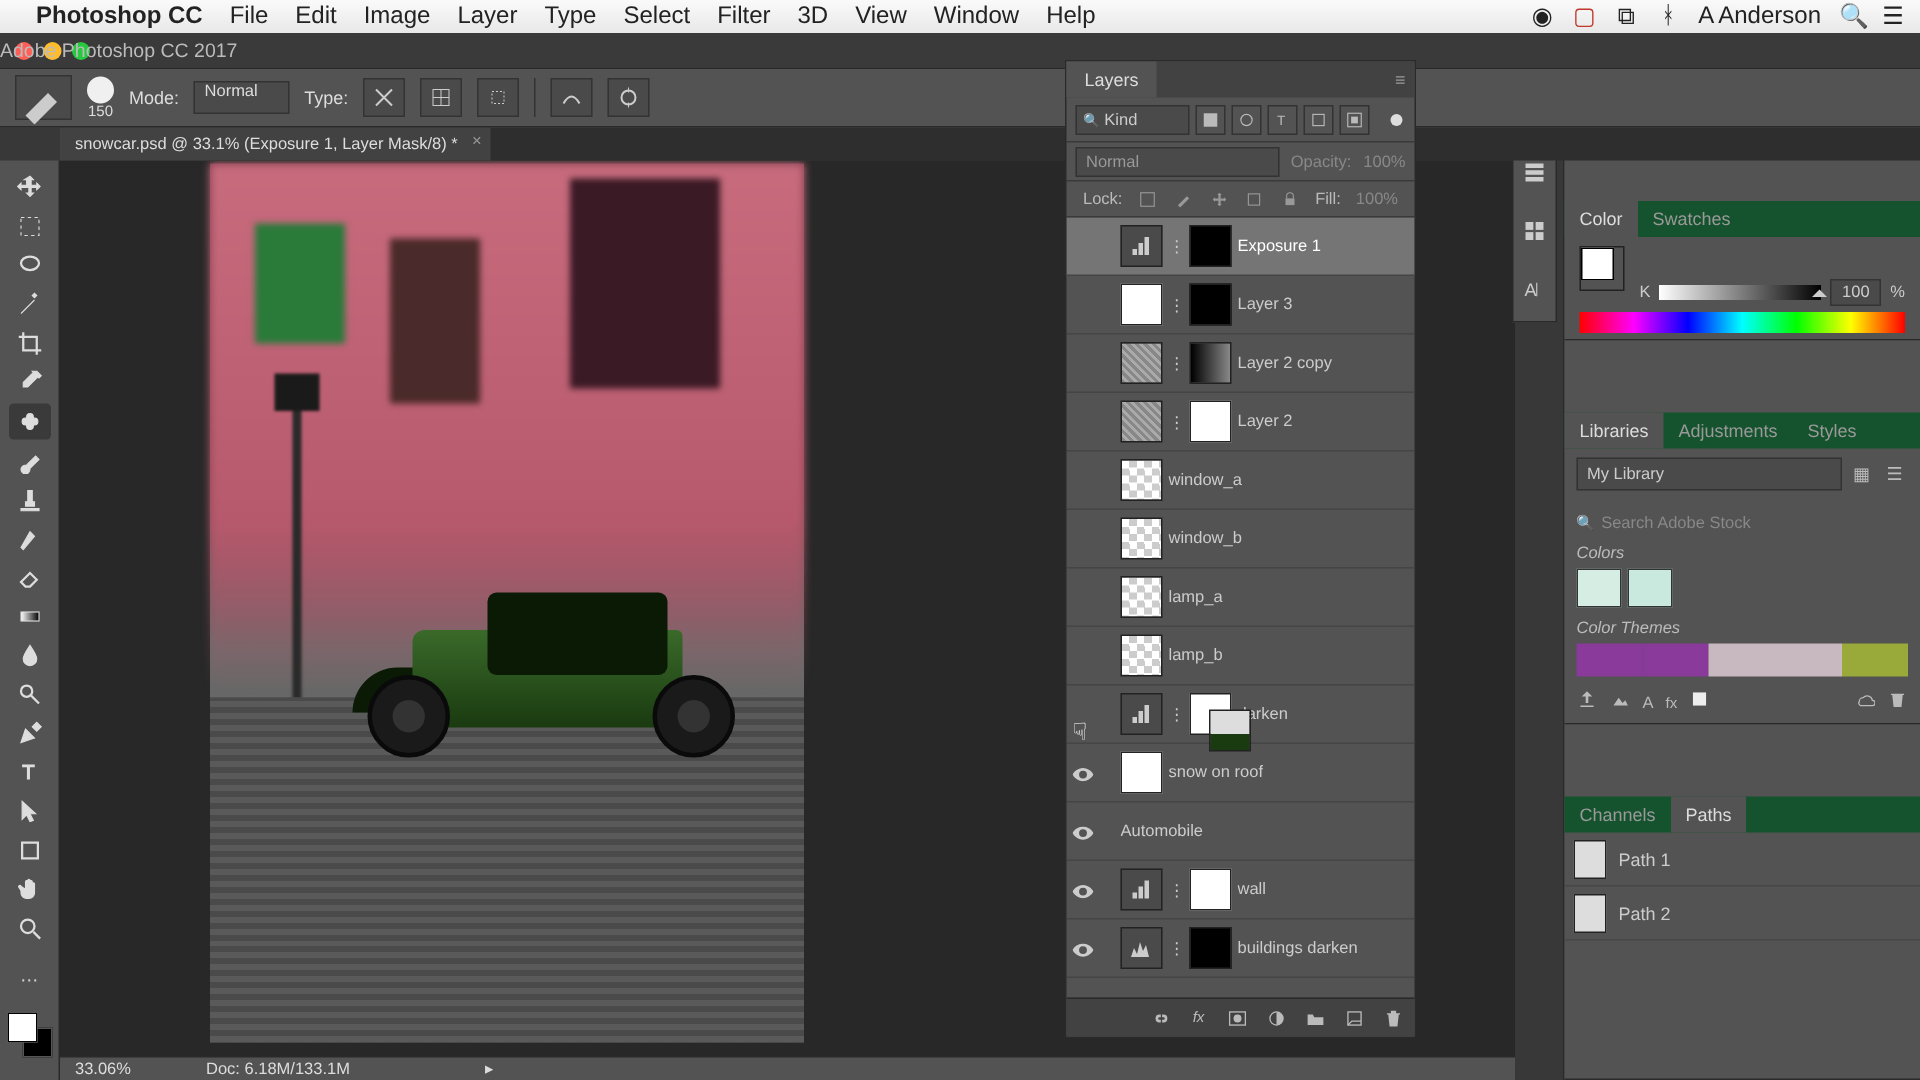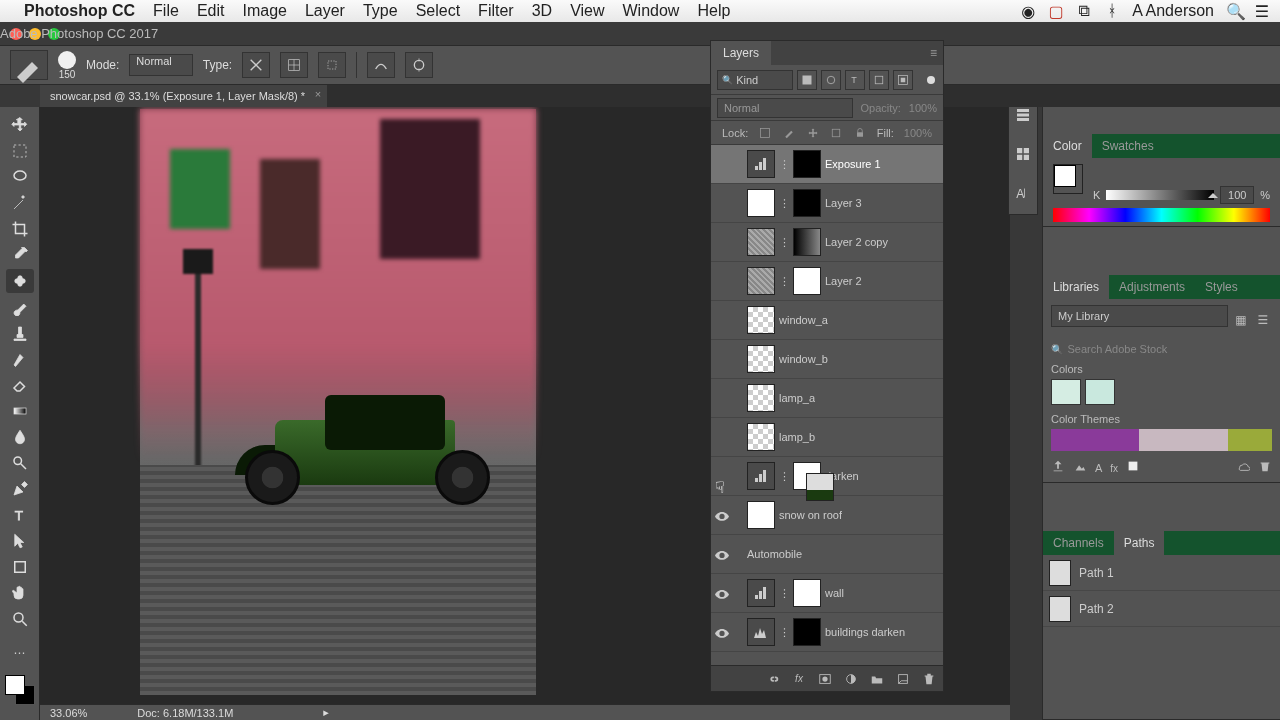--- a/index.html
+++ b/index.html
@@ -126,21 +126,21 @@
 .k-row .lbl { font-size: 11px; }
 .k-row .track { flex: 1; height: 10px; background: linear-gradient(90deg,#fff,#000); position: relative; }
 .k-row .knob { position: absolute; right: -4px; top: -2px; width: 0; height: 0; border: 5px solid transparent; border-bottom-color: #ccc; }
 .k-row .val { width: 34px; height: 18px; background: #4a4a4a; border: 1px solid #333; text-align: center; font-size: 11px; line-height: 16px; }
 .spectrum { position: absolute; left: 10px; right: 10px; bottom: 4px; height: 14px; background: linear-gradient(90deg, red, magenta, blue, cyan, lime, yellow, red); }
 
 .lib-body { padding: 6px 8px; }
 .lib-select { height: 22px; background: #4a4a4a; border: 1px solid #333; display: flex; align-items: center; padding: 0 6px; font-size: 11px; position: relative; }
 .lib-search { height: 22px; margin-top: 6px; display: flex; align-items: flex-end; gap: 4px; font-size: 11px; color: #888; }
 .lib-search::before { content: '🔍'; font-size: 10px; }
-.lib-section { font-size: 11px; color: #bbb; margin-top: 8px; }
+.lib-section { font-size: 11px; color: #bbb; margin-top: 8px; font-style: italic; }
 .swatch-row { display: flex; gap: 4px; margin-top: 4px; }
 .sw { width: 30px; height: 26px; border: 1px solid #333; }
 .theme-row { display: flex; margin-top: 4px; height: 22px; }
 .theme-row .t { flex: 1; }
 .lib-foot { display: flex; gap: 8px; margin-top: 8px; align-items: center; }
 .lib-foot .sp { margin-left: auto; }
 .lib-foot svg { width: 14px; height: 14px; fill: #bbb; }
 
 .path-body { padding: 0; }
 .path-row { height: 36px; display: flex; align-items: center; padding: 0 6px; gap: 8px; border-bottom: 1px solid #474747; }
@@ -669,21 +669,21 @@
     </div>
   </div>
 
   <div class="r-panel">
     <div class="r-tabs">
       <div class="r-tab act">Libraries</div>
       <div class="r-tab">Adjustments</div>
       <div class="r-tab">Styles</div>
     </div>
     <div class="lib-body">
-      <div style="display:flex;gap:4px;align-items:flex-end">
+      <div style="display:flex;gap:4px;align-items:center">
         <div class="lib-select" style="flex:1">My Library</div>
         <div style="width:18px;text-align:center;color:#bbb">▦</div>
         <div style="width:18px;text-align:center;color:#bbb">☰</div>
       </div>
       <div class="lib-search">
           <span>Search Adobe Stock</span>
         </div>
       <div class="lib-section">Colors</div>
       <div class="swatch-row">
         <div class="sw" style="background:#d5ede3"></div>

